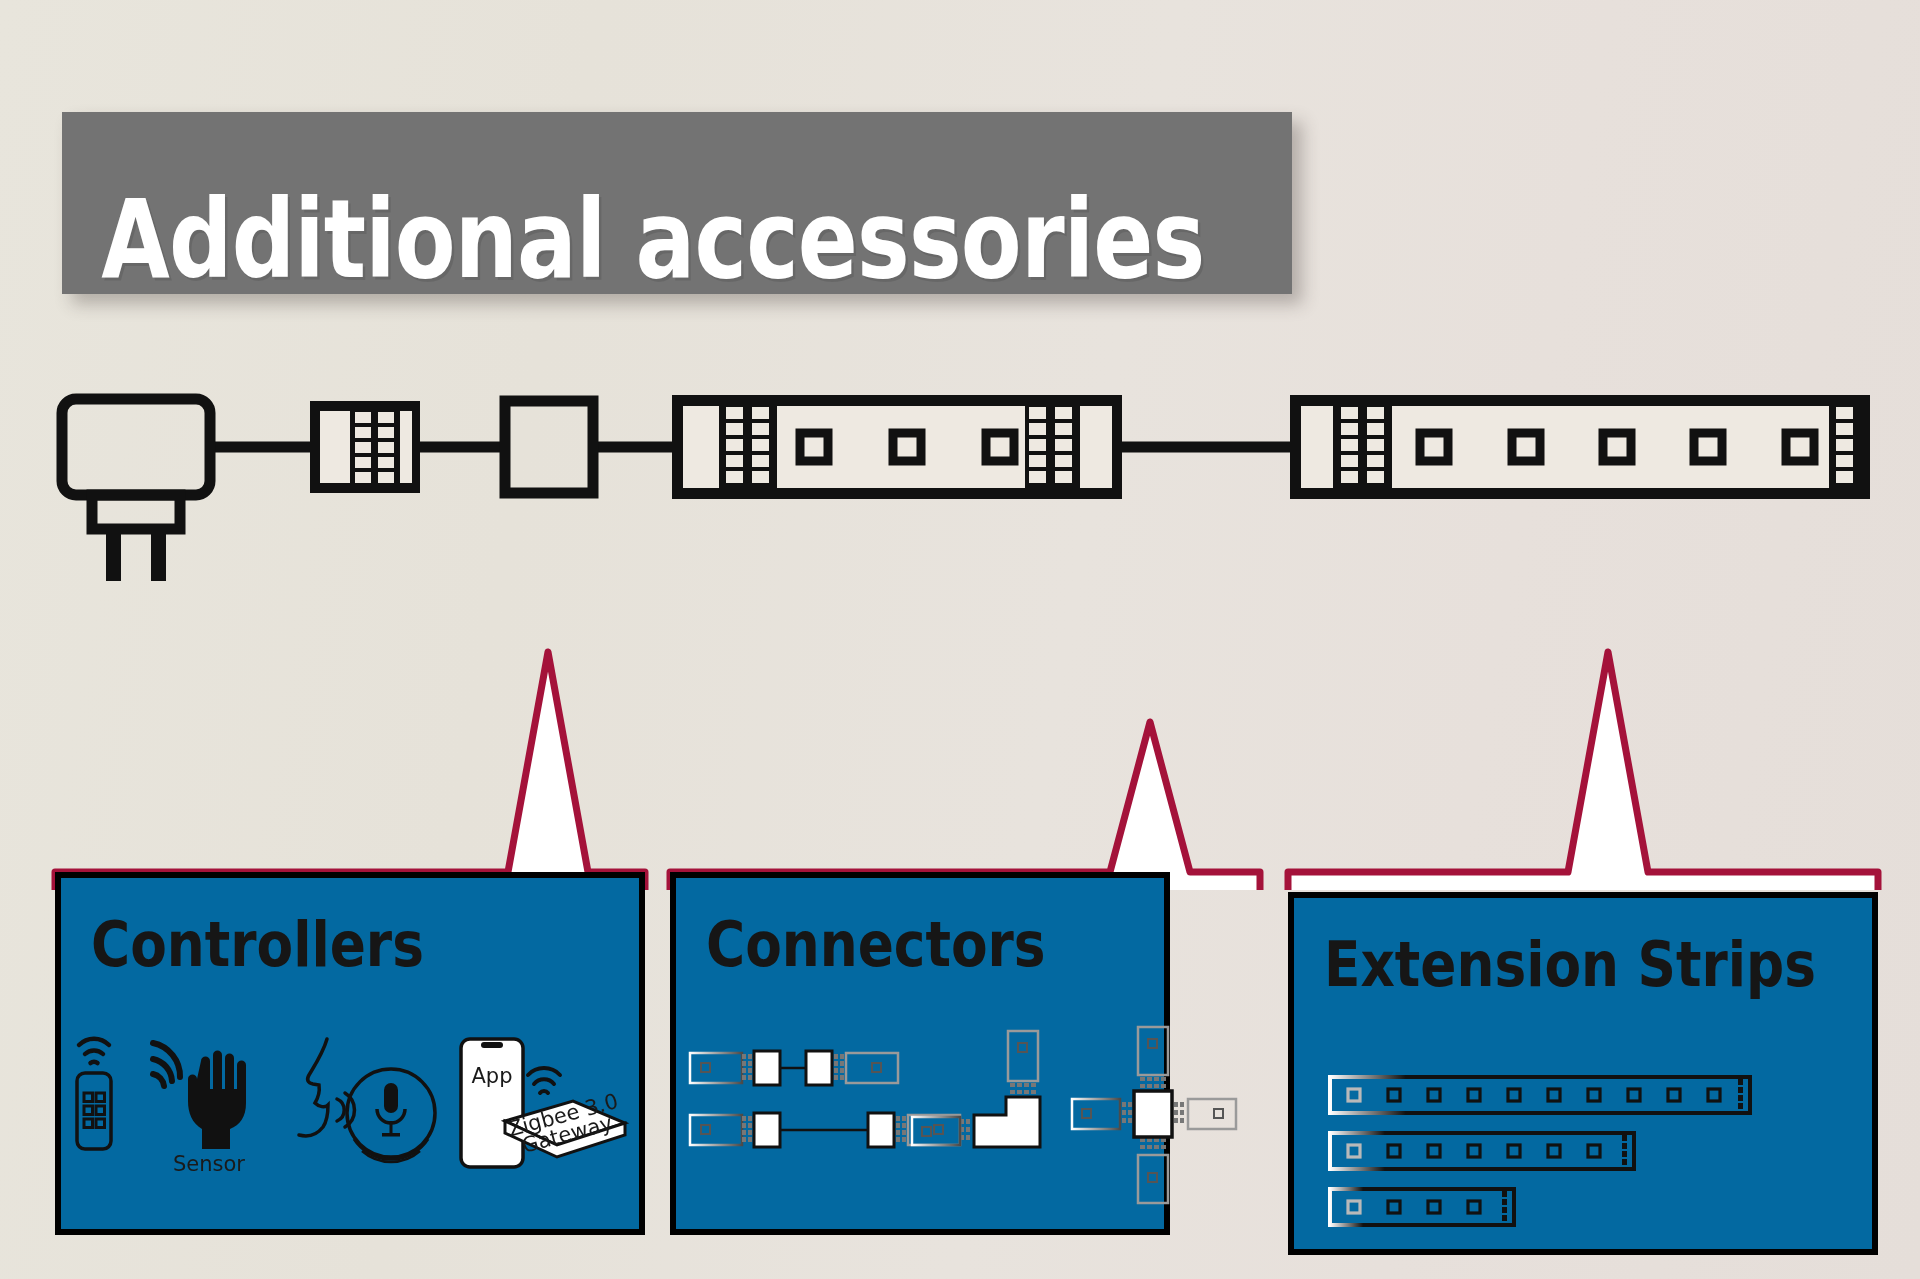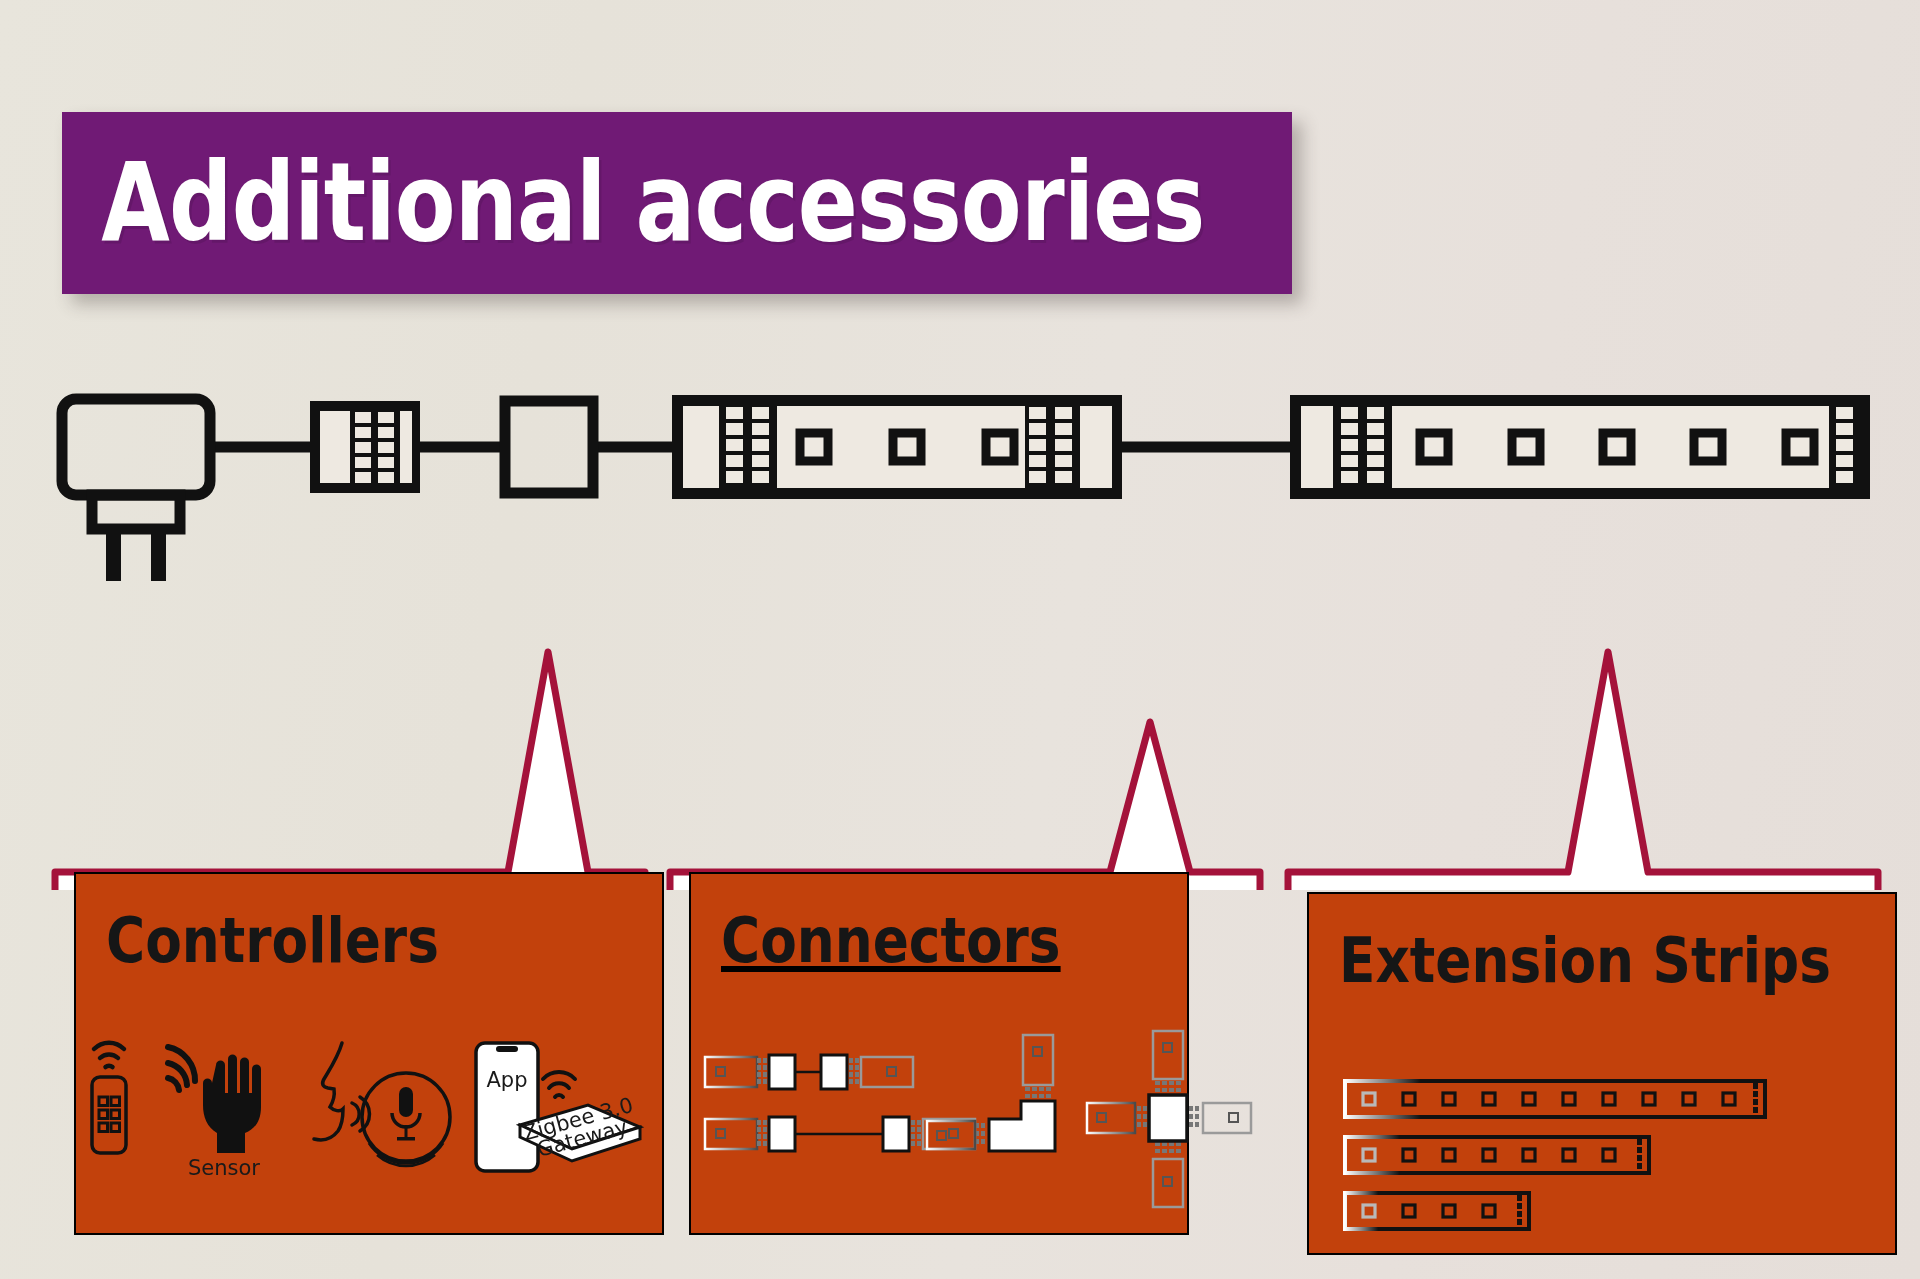--- a/index.html
+++ b/index.html
@@ -12,24 +12,24 @@
     font-family: "Liberation Sans", sans-serif;
     background: linear-gradient(100deg, #e8e5dc 0%, #e6e2d9 28%, #e8e3dd 55%, #e7e0db 75%, #e5ded9 100%);
     position: relative;
   }
 
   
   #title-banner {
     position: absolute;
     left: 62px; top: 112px;
     width: 1230px; height: 182px;
-    background: #701a75;
+    background: #737373;
     box-shadow: 10px 10px 16px rgba(60,50,45,0.30);
     display: flex;
-    align-items: center;
+    align-items: flex-end;
   }
   #title-text {
     color: #ffffff;
     font-family: "DejaVu Sans", sans-serif;
     font-weight: bold;
     font-size: 108px;
     letter-spacing: -1px;
     padding-left: 48px;
     line-height: 1;
     transform: scaleX(0.82);
@@ -48,27 +48,26 @@
   
   #callouts {
     position: absolute;
     left: 0; top: 630px;
     width: 1920px; height: 650px;
   }
 
   
   .card {
     position: absolute;
-    background: #c2410c;
-    border: 2px solid #000000;
+    background: #0369a1;
+    border: 6px solid #000000;
     box-sizing: border-box;
-    margin-left: 19px;
   }
   #card-controllers { left: 55px;  top: 872px; width: 590px;  height: 363px; }
-  #card-connectors  { left: 670px; top: 872px; width: 500px;  height: 363px; text-decoration: underline; }
+  #card-connectors  { left: 670px; top: 872px; width: 500px;  height: 363px; }
   #card-extensions  { left: 1288px;top: 892px; width: 590px;  height: 363px; }
 
   .card-title {
     font-family: "DejaVu Sans", sans-serif;
     font-weight: bold;
     font-size: 62px;
     color: #161616;
     line-height: 1;
     margin: 36px 0 0 30px;
     transform: scaleX(0.86);

